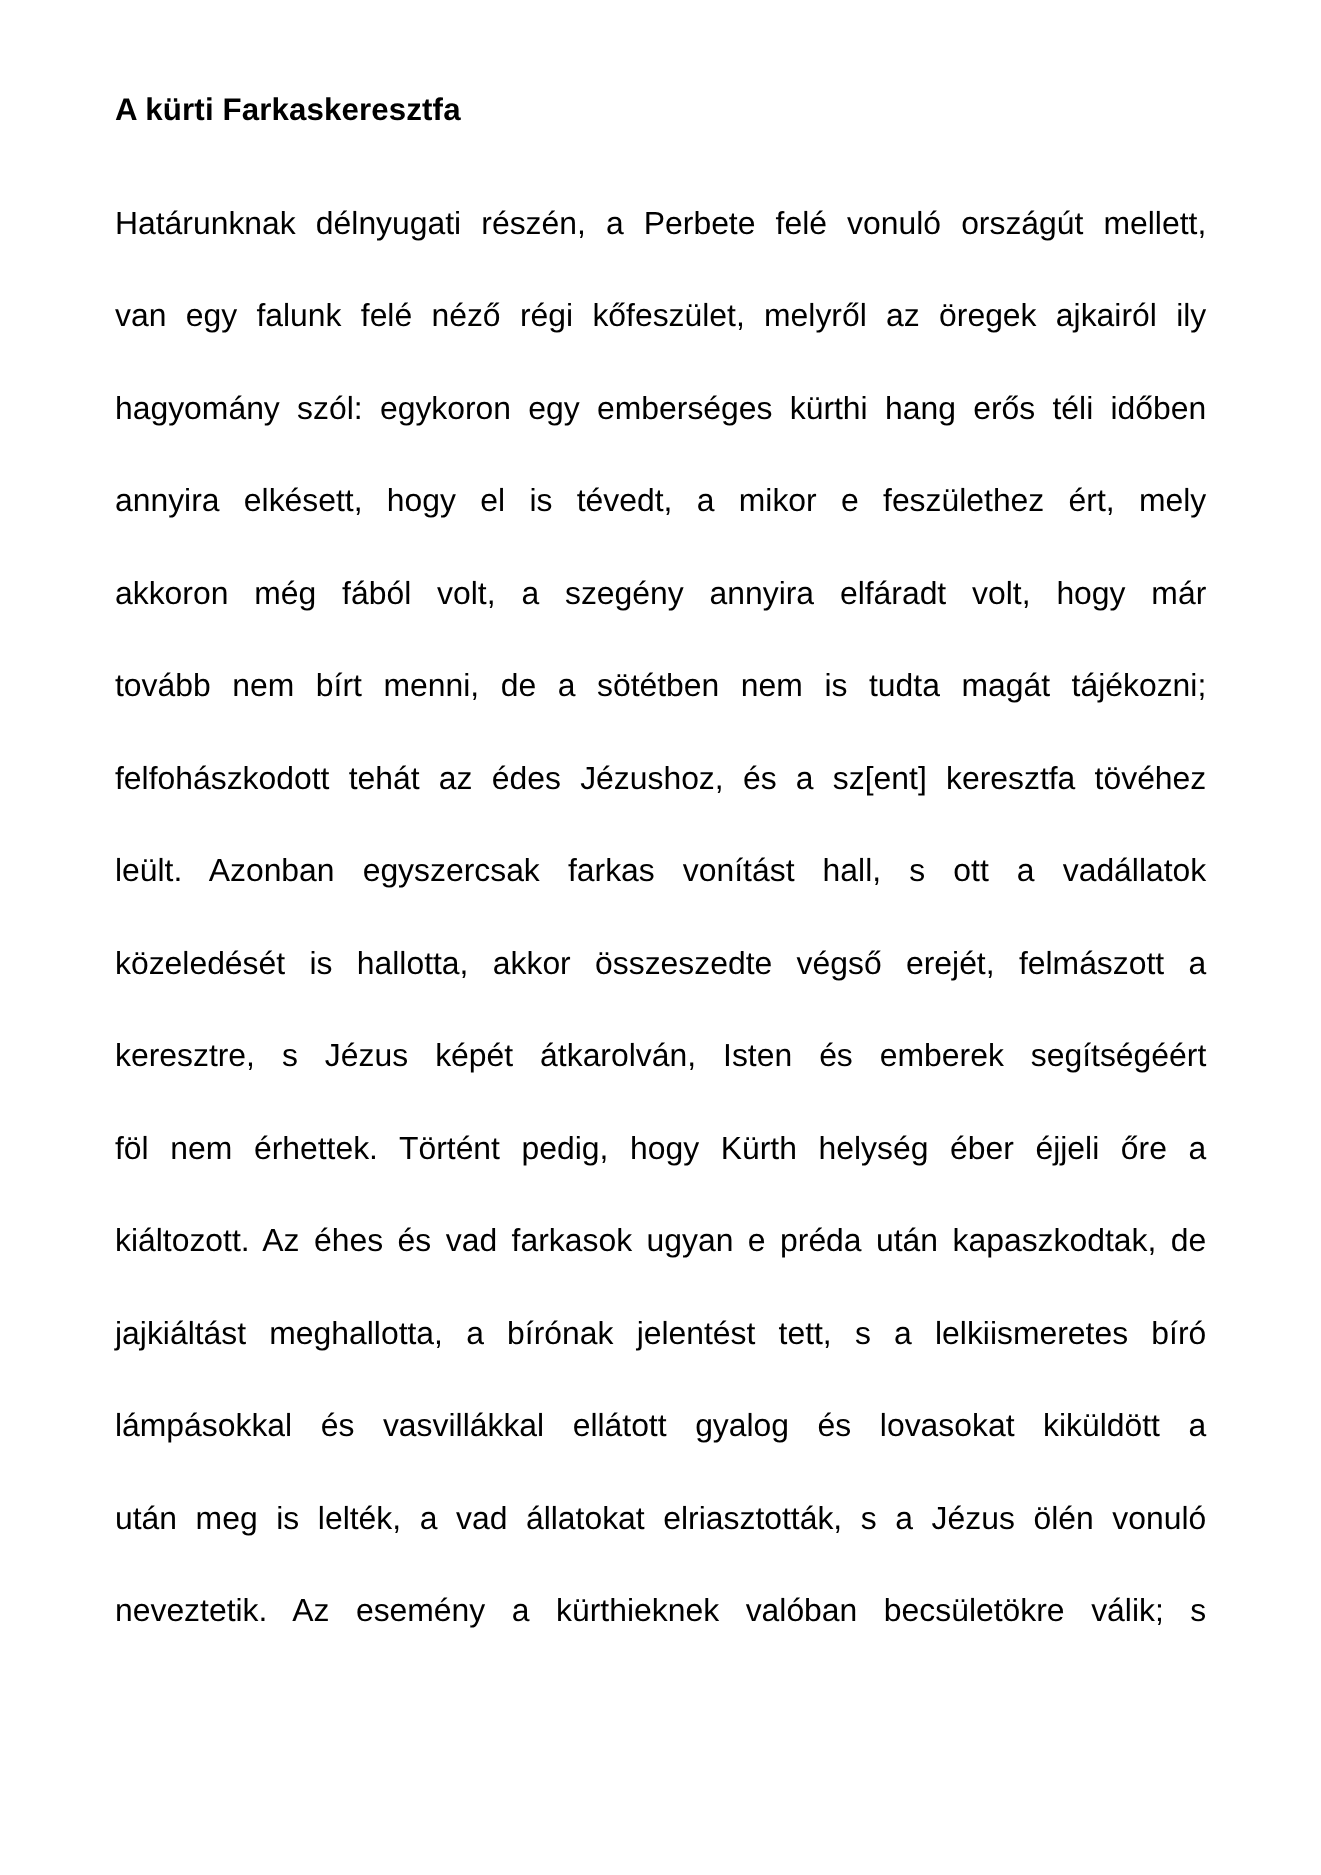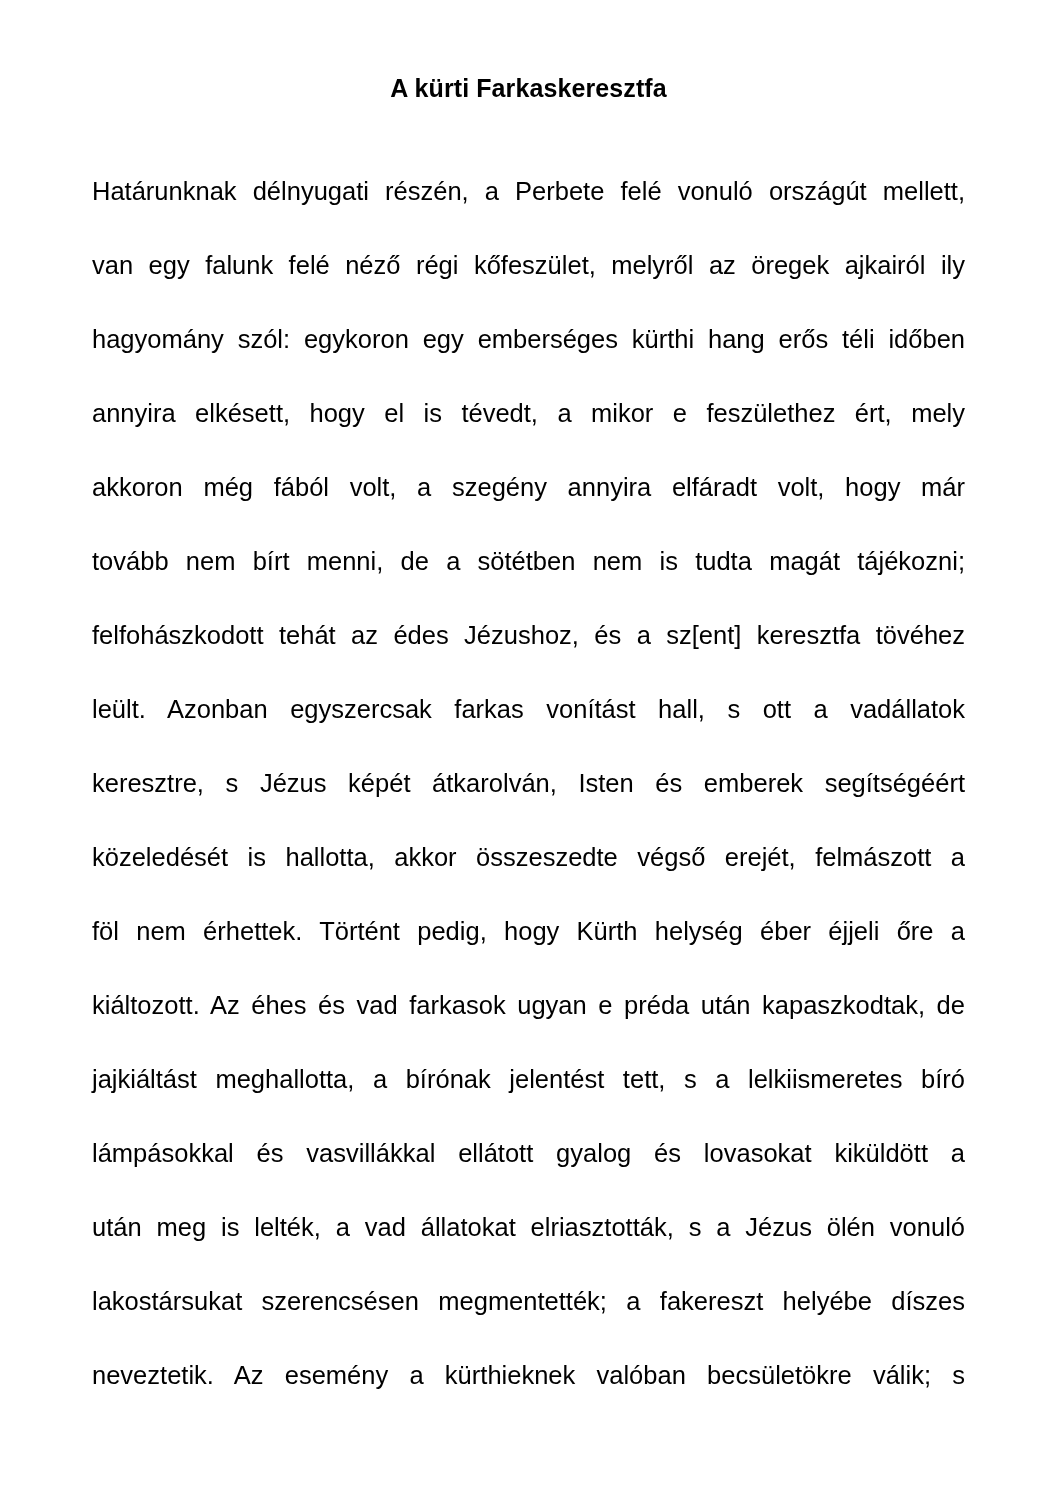--- a/index.html
+++ b/index.html
@@ -25,24 +25,24 @@
   .doc-body {
     position: absolute;
     left: 92px;
     top: 72px;
     width: 873px;
   }
 
   .doc-title {
     font-size: 25px;
     font-weight: bold;
-    text-align: center;
+    text-align: left;
     line-height: 1.3;
     letter-spacing: 0.1px;
-    margin: 0 0 12px 0;
+    margin: 0 0 0 0;
     padding: 0;
     color: #000000;
   }
 
   .title-gap {
     height: 56px;
   }
 
   .doc-paragraph {
     font-size: 25.5px;
@@ -86,27 +86,26 @@
 
     <div class="doc-paragraph">
       <span class="line">Határunknak délnyugati részén, a Perbete felé vonuló országút mellett,</span>
       <span class="line">van egy falunk felé néző régi kőfeszület, melyről az öregek ajkairól ily</span>
       <span class="line">hagyomány szól: egykoron egy emberséges kürthi hang erős téli időben</span>
       <span class="line">annyira elkésett, hogy el is tévedt, a mikor e feszülethez ért, mely</span>
       <span class="line">akkoron még fából volt, a szegény annyira elfáradt volt, hogy már</span>
       <span class="line">tovább nem bírt menni, de a sötétben nem is tudta magát tájékozni;</span>
       <span class="line">felfohászkodott tehát az édes Jézushoz, és a sz[ent] keresztfa tövéhez</span>
       <span class="line">leült. Azonban egyszercsak farkas vonítást hall, s ott a vadállatok</span>
+      <span class="line">közeledését is hallotta, akkor összeszedte végső erejét, felmászott a</span>
       <span class="line">keresztre, s Jézus képét átkarolván, Isten és emberek segítségéért</span>
-      <span class="line">közeledését is hallotta, akkor összeszedte végső erejét, felmászott a</span>
       <span class="line">föl nem érhettek. Történt pedig, hogy Kürth helység éber éjjeli őre a</span>
       <span class="line">kiáltozott. Az éhes és vad farkasok ugyan e préda után kapaszkodtak, de</span>
       <span class="line">jajkiáltást meghallotta, a bírónak jelentést tett, s a lelkiismeretes bíró</span>
       <span class="line">lámpásokkal és vasvillákkal ellátott gyalog és lovasokat kiküldött a</span>
       <span class="line">után meg is lelték, a vad állatokat elriasztották, s a Jézus ölén vonuló</span>
-      <span class="line">lakostársukat szerencsésen megmentették; a fakereszt helyébe díszes</span>
       <span class="line">neveztetik. Az esemény a kürthieknek valóban becsületökre válik; s</span>
 
     </div>
 
   </div>
 
 </div>
 
 </body></html>

